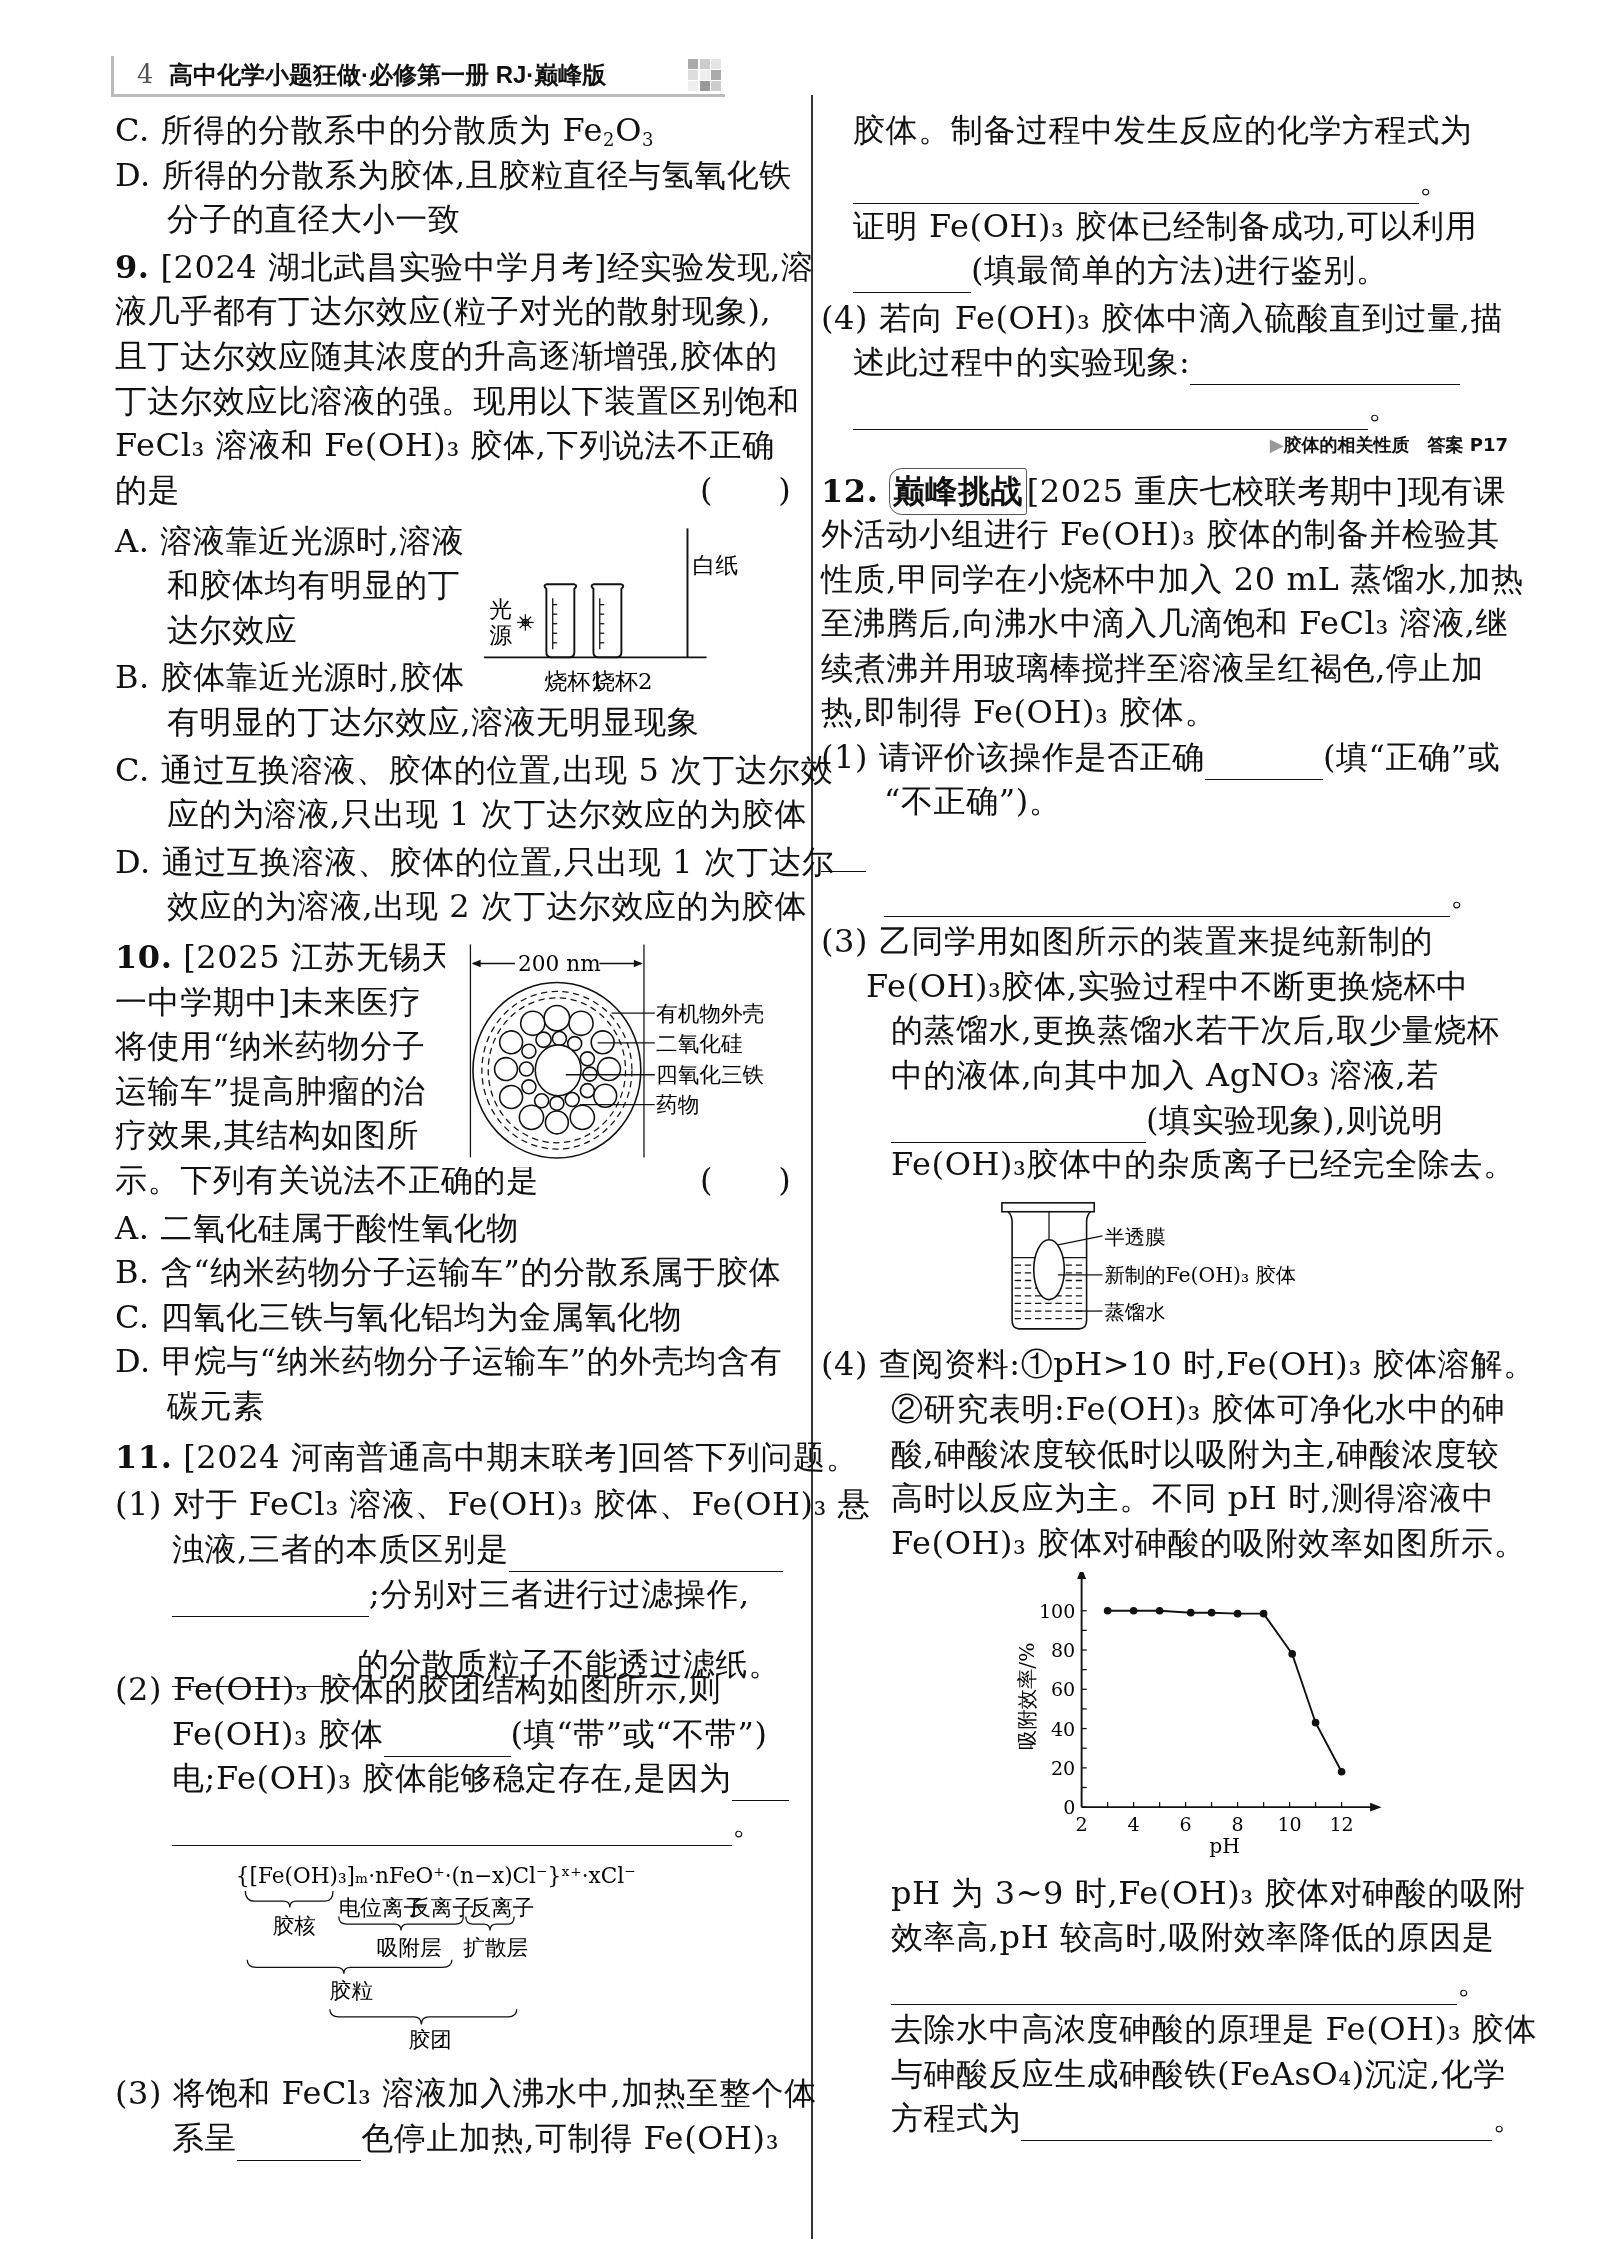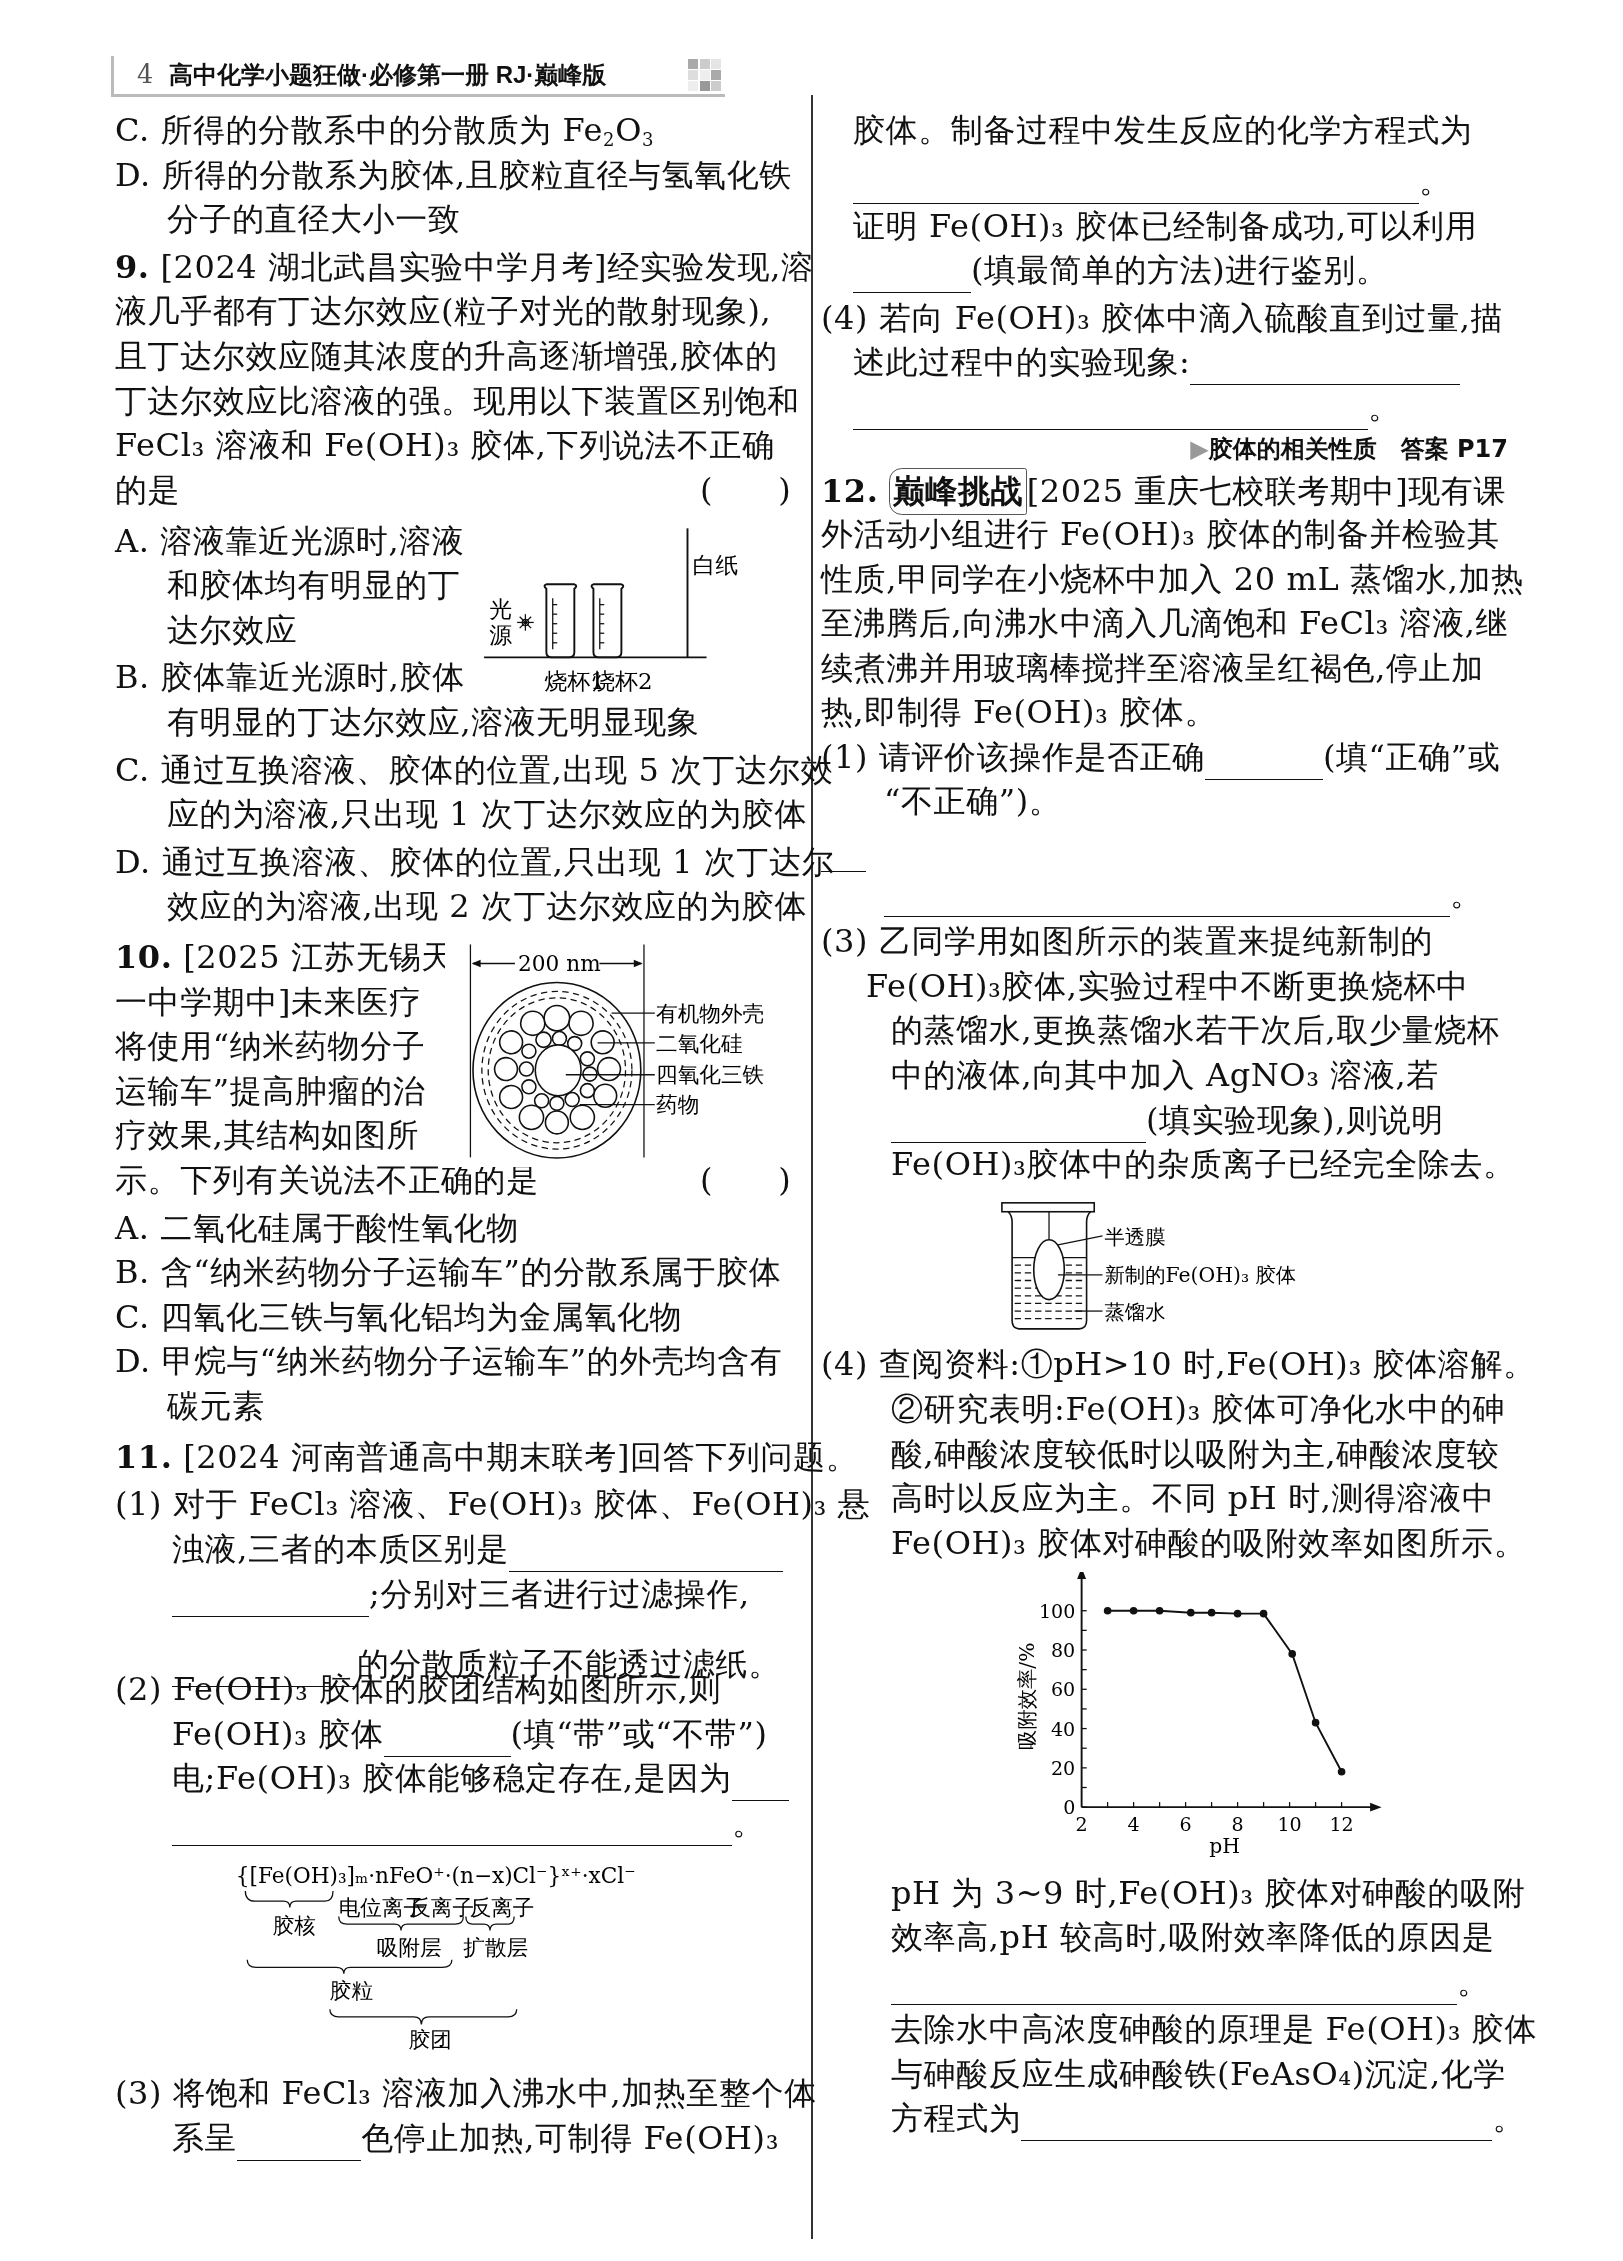--- a/index.html
+++ b/index.html
@@ -9,21 +9,21 @@
   .line { position:absolute; font-size:32px; line-height:45px; white-space:nowrap; letter-spacing:0.6px; }
   .hdr { top:56px; left:111px; width:611px; height:38px; border-left:3.2px solid #bbb; border-bottom:3.2px solid #bbb; }
   .hdr-text { position:absolute; left:127px; top:59px; font-family:Liberation Sans, sans-serif; font-weight:bold; font-size:24px; }
   .hdr-num { position:absolute; left:137px; top:59px; font-size:25.5px; color:#555; }
   .sq { position:absolute; width:10.2px; height:10.2px; }
   .blank { display:inline-block; border-bottom:1.9px solid #111; height:32px; vertical-align:bottom; }
   .sub { font-size:18px; vertical-align:-5.1px; }
   .bold { font-weight:bold; }
   .badge { display:inline-block; border:1.9px solid #555; border-radius:12.7px 2.5px 2.5px 12.7px; padding:0 2.5px; font-family:"DejaVu Sans","Liberation Sans",sans-serif; font-weight:bold; }
   .divider { position:absolute; left:811px; top:95px; width:1.9px; height:2144px; background:#333; }
-  .topic { position:absolute; right:115px; top:433px; font-family:"DejaVu Sans","Liberation Sans",sans-serif; font-weight:bold; font-size:24px;padding-left:18px; }
+  .topic { position:absolute; right:115px; top:433px; font-family:"DejaVu Sans","Liberation Sans",sans-serif; font-weight:bold; font-size:18px;padding-left:18px; }
   svg text { font-family:"DejaVu Serif","Liberation Serif",serif; }
 </style>
 </head>
 <body>
 
 <div class="abs hdr"></div>
 <div class="hdr-num">4</div>
 <div class="hdr-text" style="left:169px;">高中化学小题狂做·必修第一册 RJ·巅峰版</div>
 <div>
   <div class="sq" style="left:688px;top:59px;background:#aaa"></div>

